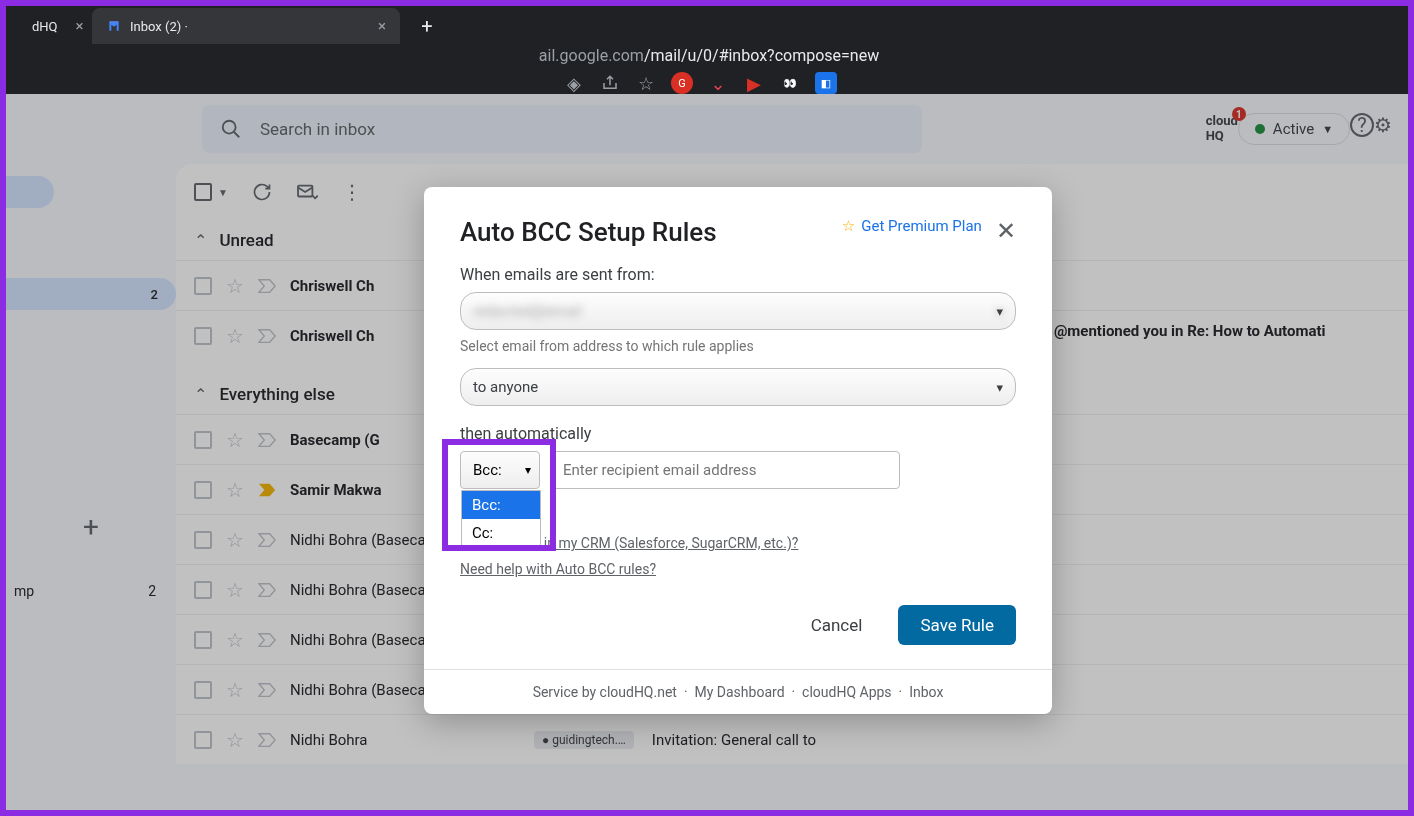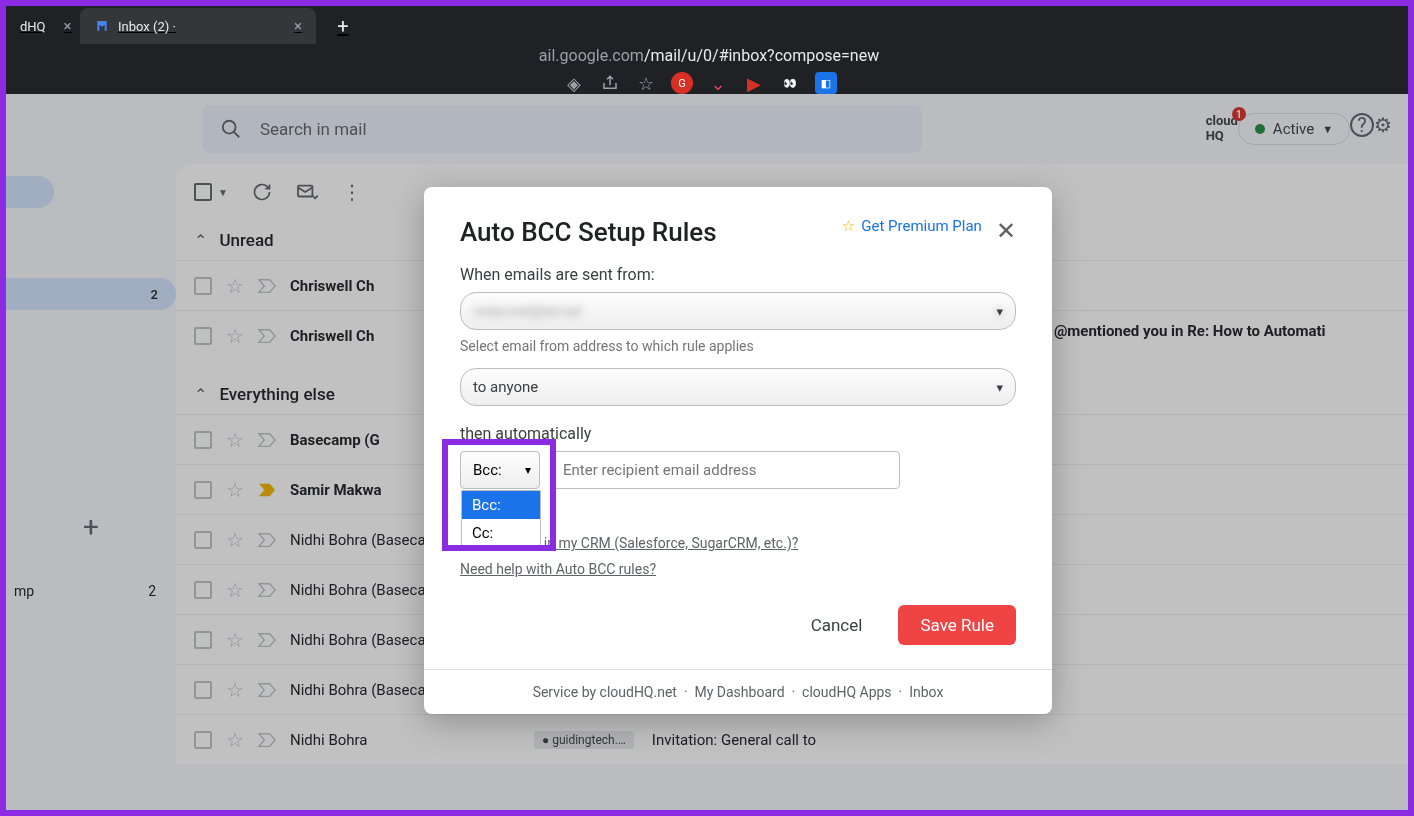--- a/index.html
+++ b/index.html
@@ -1,20 +1,20 @@
 <!DOCTYPE html>
 <html><head>
 <meta charset="utf-8">
 <style>
 * { margin: 0; padding: 0; box-sizing: border-box; font-family: 'Google Sans', Roboto, Arial, sans-serif; }
 body { width: 1414px; height: 816px; background: #fff; overflow: hidden; position: relative; border: 6px solid #8b2be2; }
 
 
 .browser-chrome { height: 88px; background: #202124; position: relative; }
-.tab-strip { height: 40px; display: flex; align-items: center; padding-left: 0; text-decoration: underline; }
+.tab-strip { height: 40px; display: flex; align-items: center; padding-left: 12px; }
 .tab { height: 36px; background: #35363a; border-radius: 8px 8px 0 0; display: flex; align-items: center; padding: 0 14px; color: #e8eaed; font-size: 13px; margin-right: 2px; position: relative; }
 .tab.inactive { background: #202124; }
 .tab-icon { width: 16px; height: 16px; margin-right: 8px; display: flex; align-items: center; justify-content: center; }
 .tab-close { margin-left: 18px; color: #9aa0a6; font-size: 15px; cursor: pointer; }
 .new-tab { width: 30px; height: 30px; display: flex; align-items: center; justify-content: center; color: #e8eaed; font-size: 20px; cursor: pointer; margin-left: 10px; }
 .addr-bar { height: 48px; display: flex; align-items: center; padding: 0 8px; flex-direction: column; }
 .addr-url { flex: 1; color: #9aa0a6; font-size: 16px; padding-left: 4px; }
 .addr-url .path { color: #e8eaed; }
 .addr-icons { display: flex; gap: 14px; align-items: center; padding-right: 14px; }
 .addr-icon { width: 22px; height: 22px; display: flex; align-items: center; justify-content: center; color: #9aa0a6; cursor: pointer; font-size: 18px; }
@@ -70,36 +70,36 @@
 .small-sel { width: 80px; height: 38px; border: 1px solid #bdbdbd; border-radius: 4px; background: linear-gradient(#fdfdfd,#eeeeee); display: flex; align-items: center; padding: 0 12px; font-size: 15px; cursor: pointer; position: relative; }
 .small-sel::after { content: '▾'; position: absolute; right: 8px; font-size: 12px; }
 .txt-input { flex: 0 0 350px; height: 38px; border: 1px solid #bdbdbd; border-radius: 4px; padding: 0 12px; font-size: 15px; color: #757575; display: flex; align-items: center; }
 .dropdown-open { position: absolute; top: 38px; left: 0; width: 80px; background: #fff; border: 1px solid #bdbdbd; border-radius: 0 0 4px 4px; z-index: 20; }
 .drop-opt { padding: 5px 10px; font-size: 15px; cursor: pointer; }
 .drop-opt.hl { background: #1a73e8; color: #fff; }
 .highlight-box { position: absolute; border: 6px solid #8b2be2; pointer-events: none; z-index: 25; }
 .link { color: #5f6368; text-decoration: underline; font-size: 14px; margin-top: 10px; cursor: pointer; }
 .btn-row { display: flex; justify-content: flex-end; gap: 36px; align-items: center; margin: 28px 0 24px; }
 .btn-cancel { font-size: 17px; color: #3c4043; cursor: pointer; }
-.btn-save { background: #ef4444; color: #fff; font-size: 17px; padding: 10px 22px; border-radius: 6px; cursor: pointer; border: none; }
+.btn-save { background: #0369a1; color: #fff; font-size: 17px; padding: 10px 22px; border-radius: 6px; cursor: pointer; border: none; }
 .modal-footer { border-top: 1px solid #e0e0e0; margin: 0 -36px; padding: 14px 0; text-align: center; font-size: 14px; color: #5f6368; }
 .modal-footer a { color: #5f6368; }
 
 svg { display: block; }
 </style>
 </head>
 <body>
 
 <div class="browser-chrome">
   <div class="tab-strip">
     <div class="tab inactive" style="width:72px">
       <span>dHQ</span>
       <span class="tab-close">×</span>
     </div>
-    <div class="tab" style="width:236px">
+    <div class="tab" style="width:308px">
       <span class="tab-icon">
         <svg width="16" height="16" viewBox="0 0 24 24">
             <path fill="#EA4335" d="M5 5h14l-7 5z"></path>
             <path fill="#4285F4" d="M5 5v14h3V10l4 3 4-3v9h3V5z"></path>
           </svg>
       </span>
       <span>Inbox (2) ·</span>
       <span class="tab-close" style="margin-left:auto">×</span>
     </div>
     <div class="new-tab">+</div>
@@ -128,21 +128,21 @@
 <div class="gmail">
   <div class="gm-header">
     <div style="width:160px"></div>
     <div class="search-box">
       <span class="sicon">
         <svg width="22" height="22" viewBox="0 0 24 24" fill="none" stroke="#5f6368" stroke-width="2">
             <circle cx="10" cy="10" r="7"></circle>
             <path d="M21 21l-6-6"></path>
           </svg>
       </span>
-      <span>Search in mail</span>
+      <span>Search in inbox</span>
     </div>
     <div class="hdr-right">
       <span style="font-size:13px;font-weight:700;color:#3c4043;position:relative">cloud<br>HQ<span style="position:absolute;top:-6px;right:-8px;background:#d93025;color:#fff;border-radius:50%;width:14px;height:14px;font-size:10px;display:flex;align-items:center;justify-content:center">1</span></span>
       <div class="active-pill">
         <span class="green-dot"></span>
         <span>Active</span>
         <span style="font-size:11px">▼</span>
       </div>
       <span style="font-size:20px;color:#5f6368;border:2px solid #5f6368;border-radius:50%;width:24px;height:24px;display:flex;align-items:center;justify-content:center">?</span>
       <span style="font-size:20px;color:#5f6368">⚙</span>

